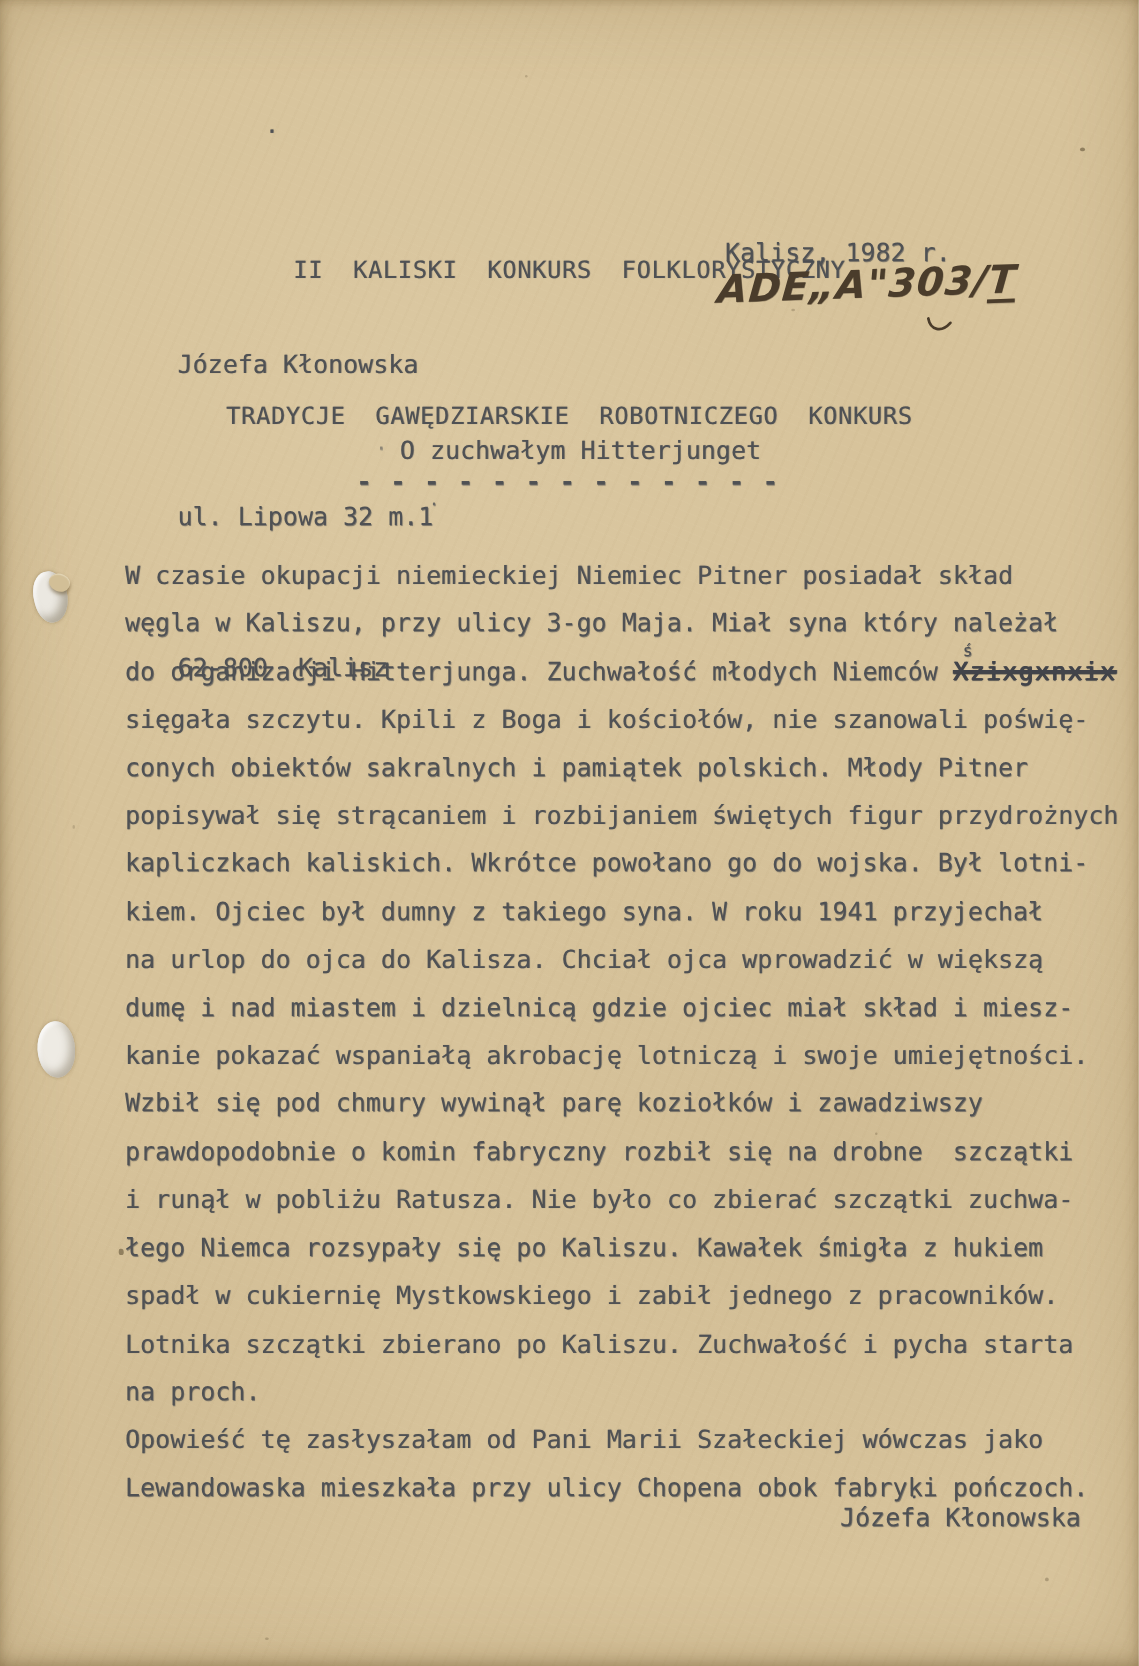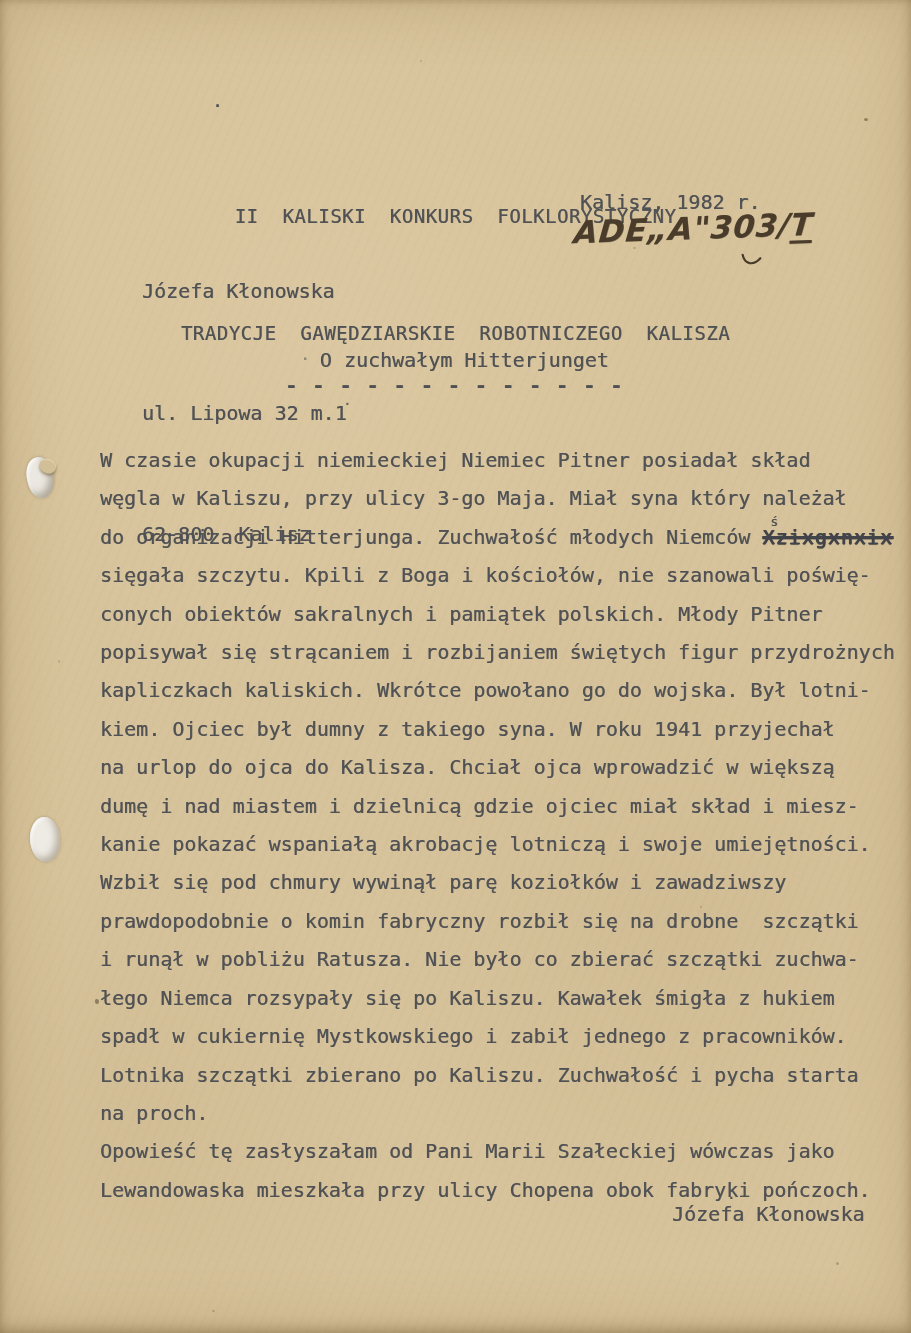--- a/index.html
+++ b/index.html
@@ -113,21 +113,21 @@
   <div class="speck" style="left:95px; top:999px; width:4px; height:5px; border-radius:40% 60% 50% 50%;"></div>
   <div class="speck" style="left:836px; top:1262px; width:3px; height:3px; opacity:.6;"></div>
   <div class="speck" style="left:212px; top:1310px; width:3px; height:2px; opacity:.5;"></div>
   <div class="speck" style="left:700px; top:906px; width:2px; height:2px; opacity:.5;"></div>
   <div class="speck" style="left:420px; top:60px; width:2px; height:2px; opacity:.45;"></div>
   <div class="speck" style="left:58px; top:660px; width:2px; height:3px; opacity:.4;"></div>
 
   <div class="header type">
     <span class="header-bullet">·</span>
     <div>II  KALISKI  KONKURS  FOLKLORYSTYCZNY</div>
-    <div>TRADYCJE  GAWĘDZIARSKIE  ROBOTNICZEGO  KALISZA</div>
+    <div>TRADYCJE  GAWĘDZIARSKIE  ROBOTNICZEGO  KONKURS</div>
   </div>
 
   <div class="sender type">
     <div>Józefa Kłonowska</div>
     <div>ul. Lipowa 32 m.1</div>
     <div>62-800  Kalisz</div>
   </div>
 
   <div class="dateline type">Kalisz, 1982 r.</div>
 

